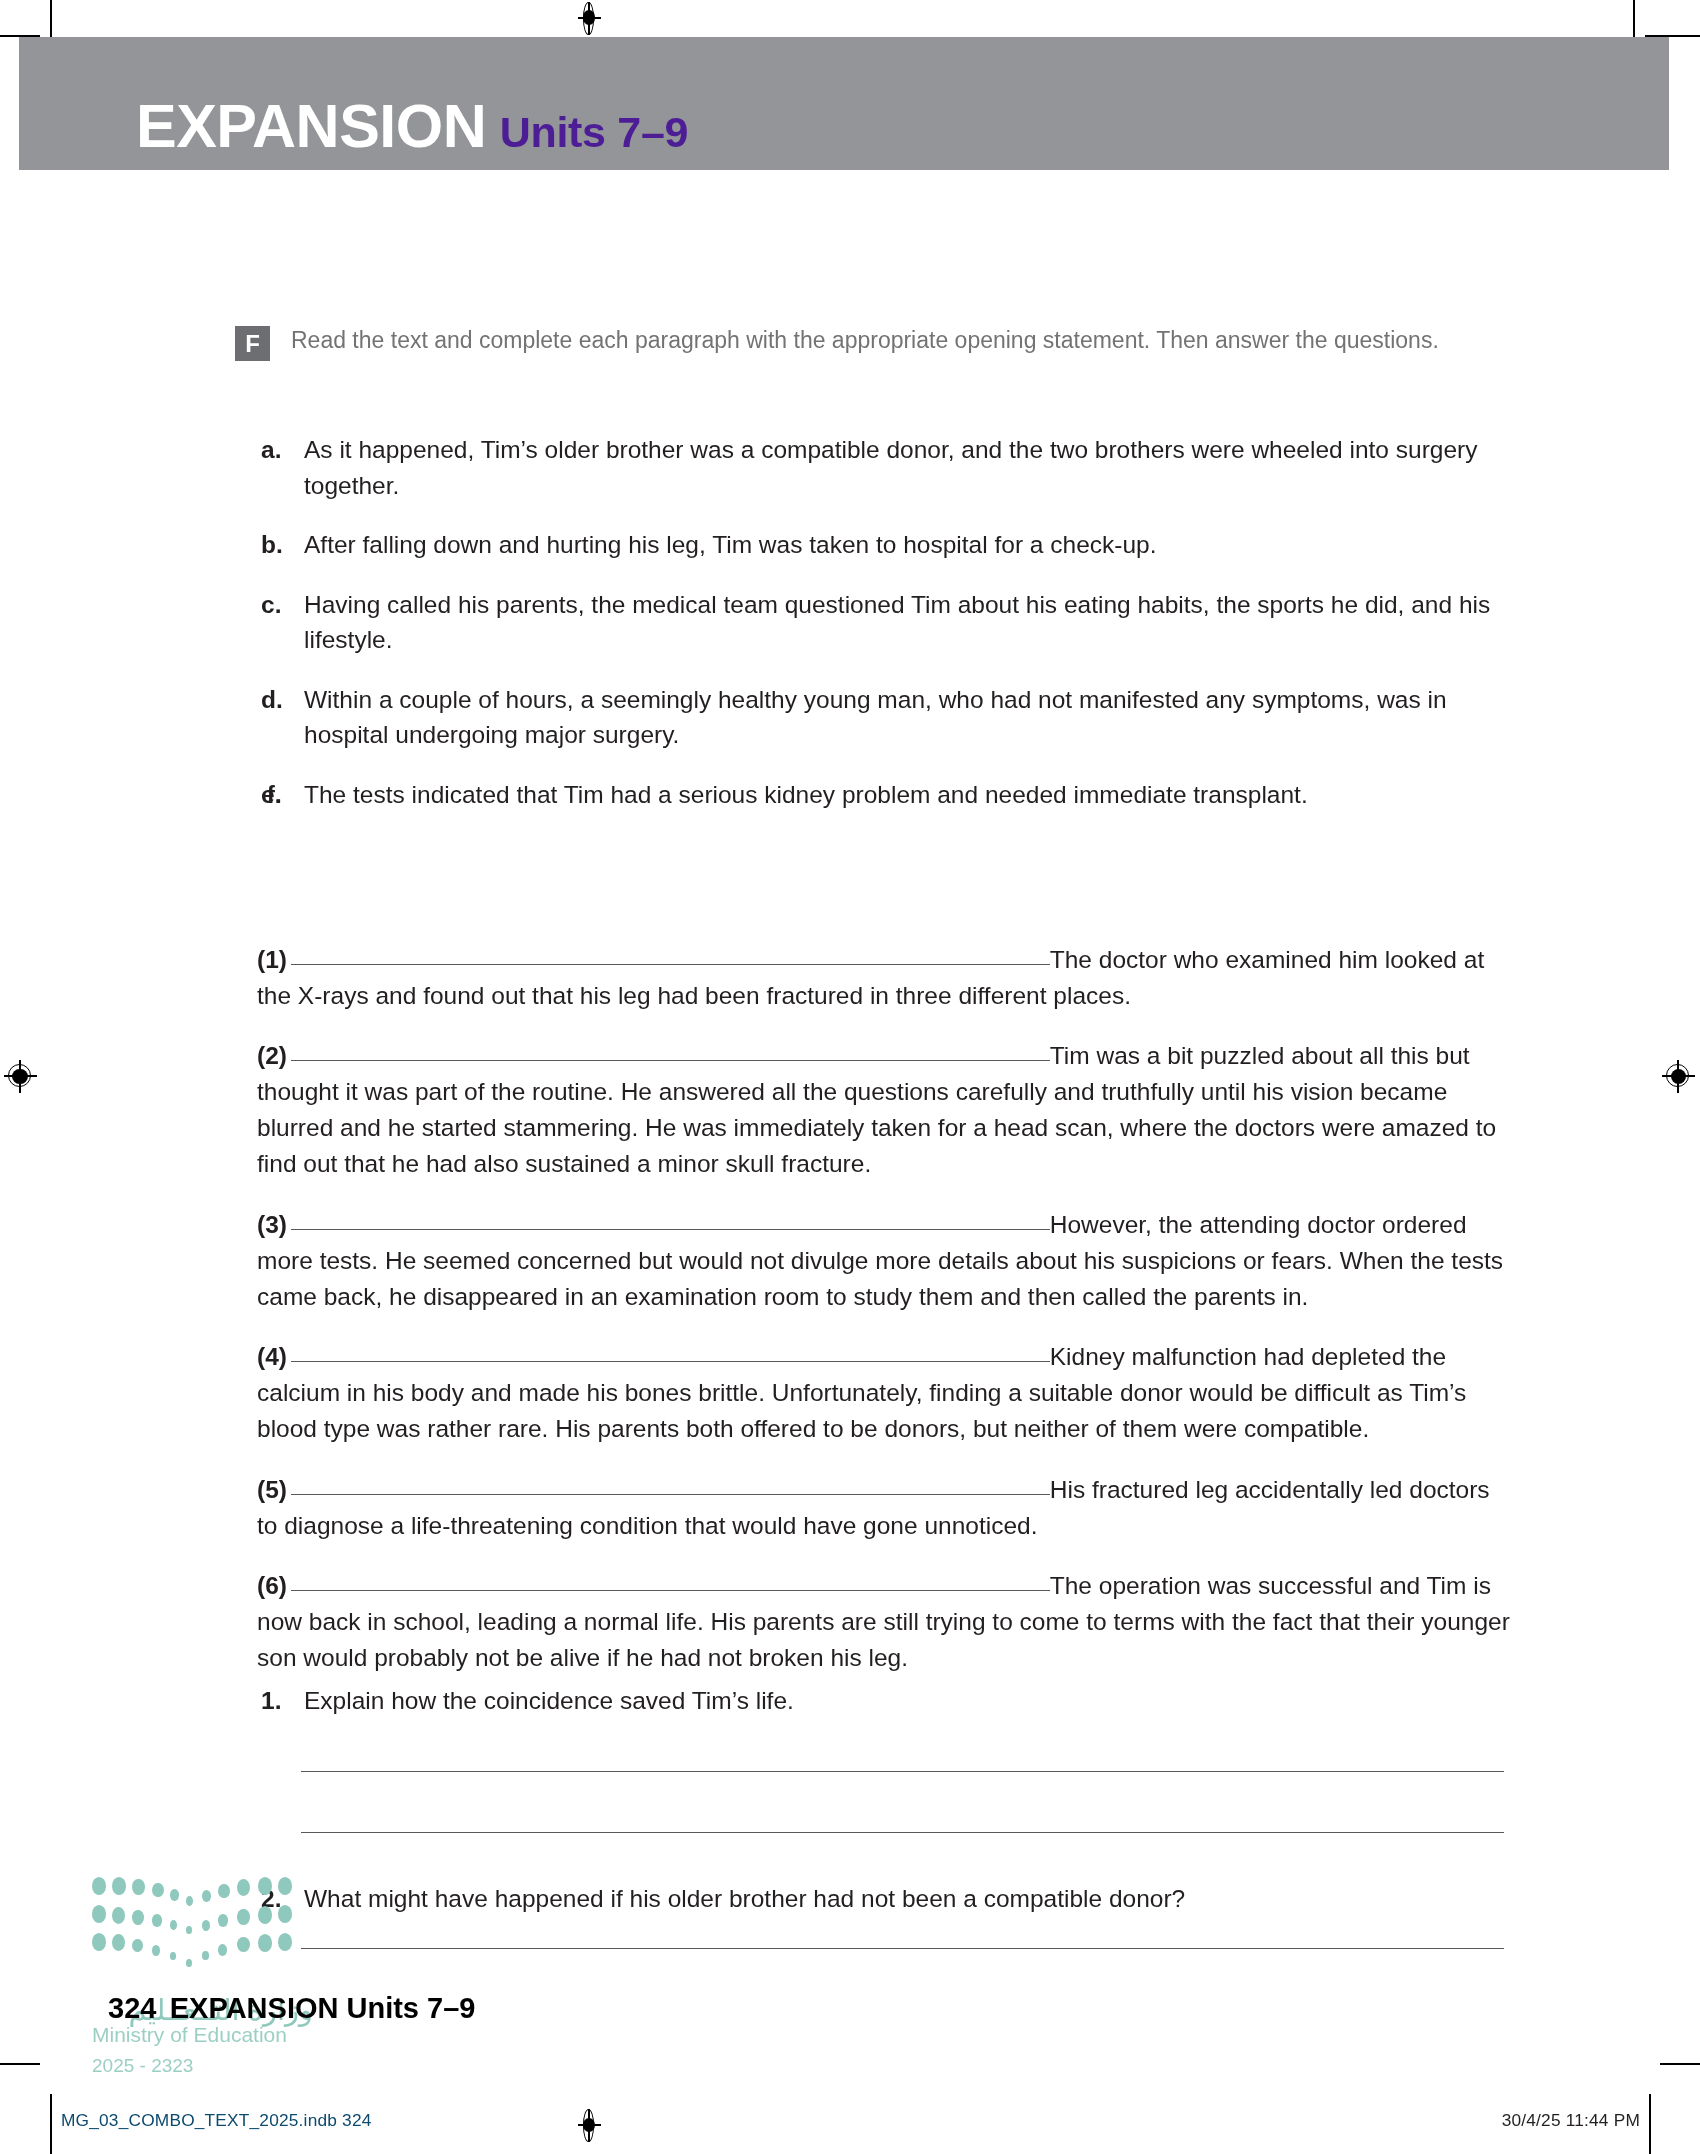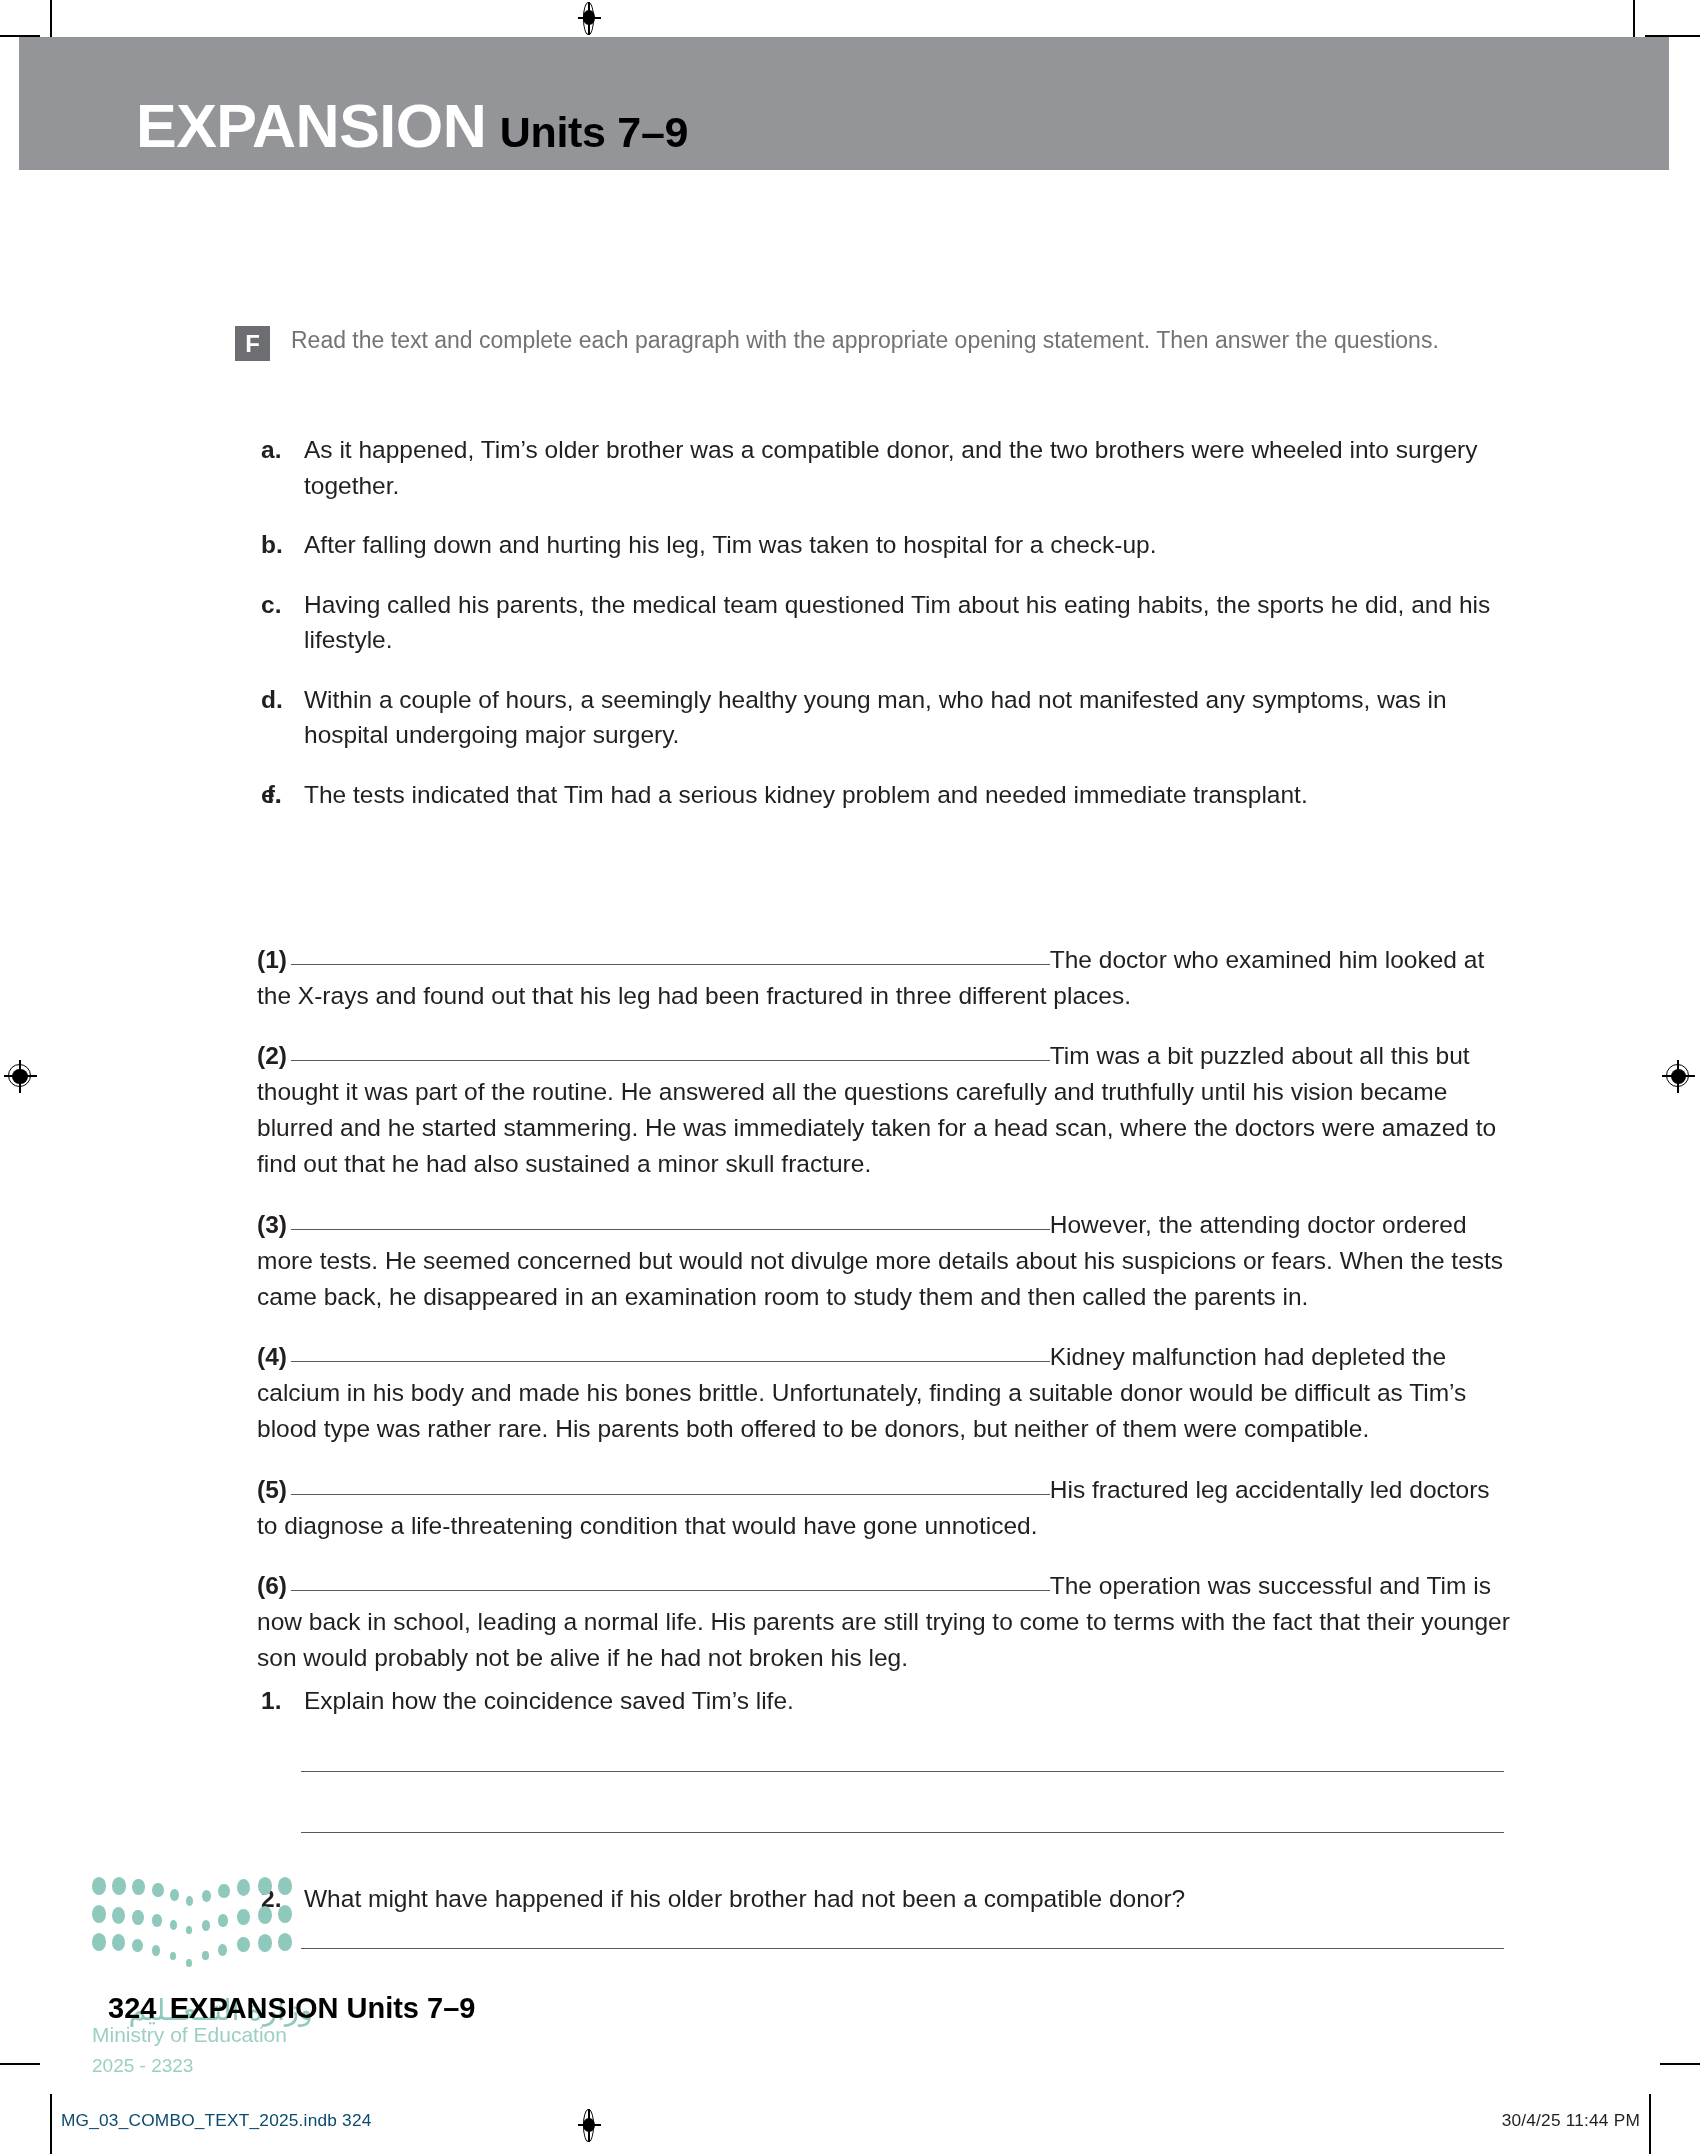--- a/index.html
+++ b/index.html
@@ -73,21 +73,21 @@
   }
   .banner-title .big {
     font-size: 61px;
     font-weight: 700;
     color: #ffffff;
     letter-spacing: -0.5px;
   }
   .banner-title .sub {
     font-size: 43px;
     font-weight: 700;
-    color: #000000;
+    color: #4c1d95;
     letter-spacing: -0.3px;
   }
 
   
   .page {
     position: absolute;
     left: 0; top: 0;
     width: 1700px; height: 2155px;
   }
 

